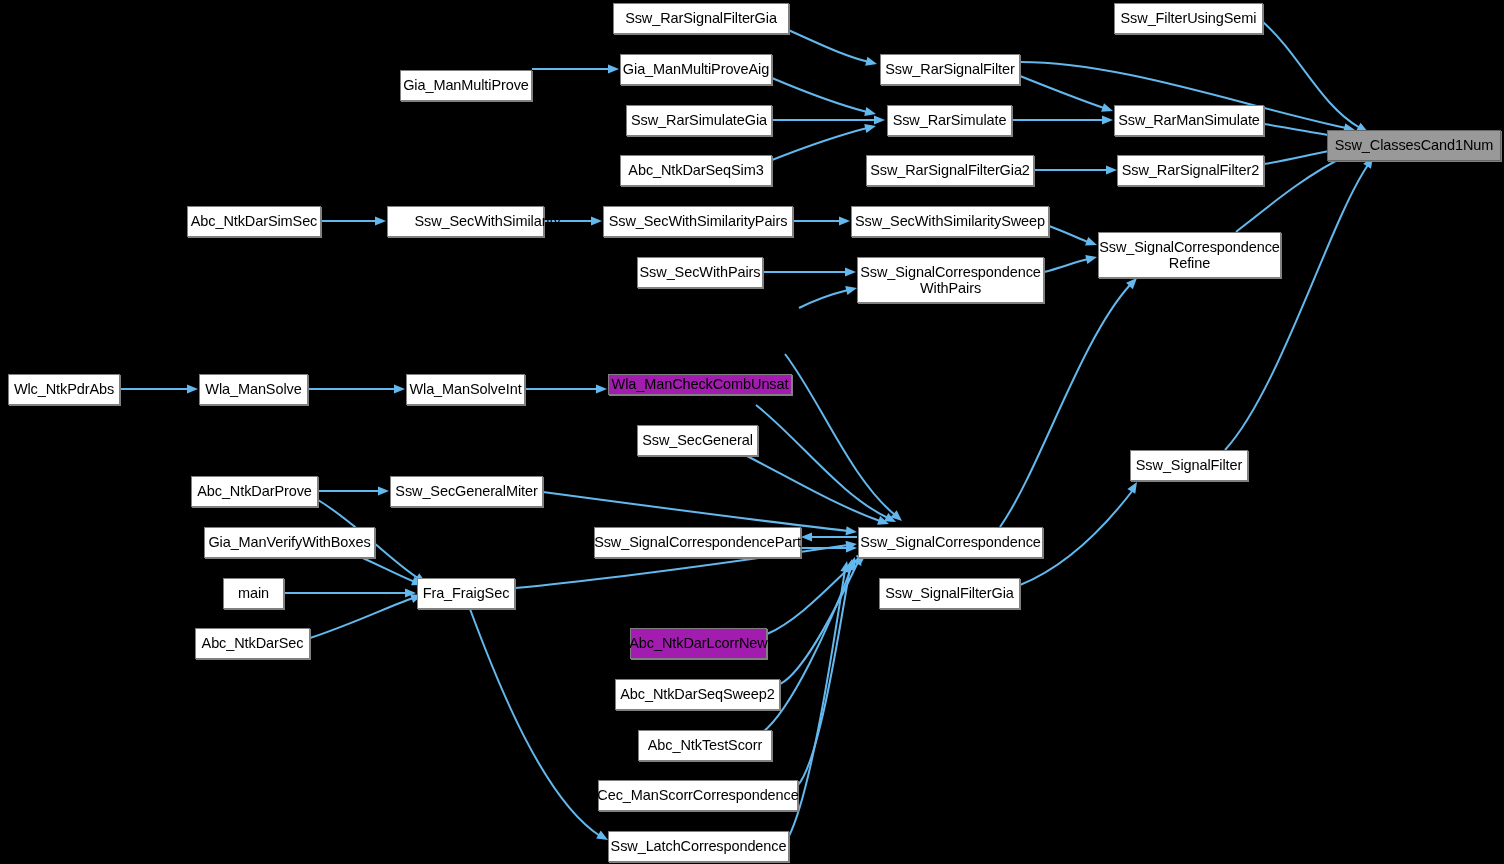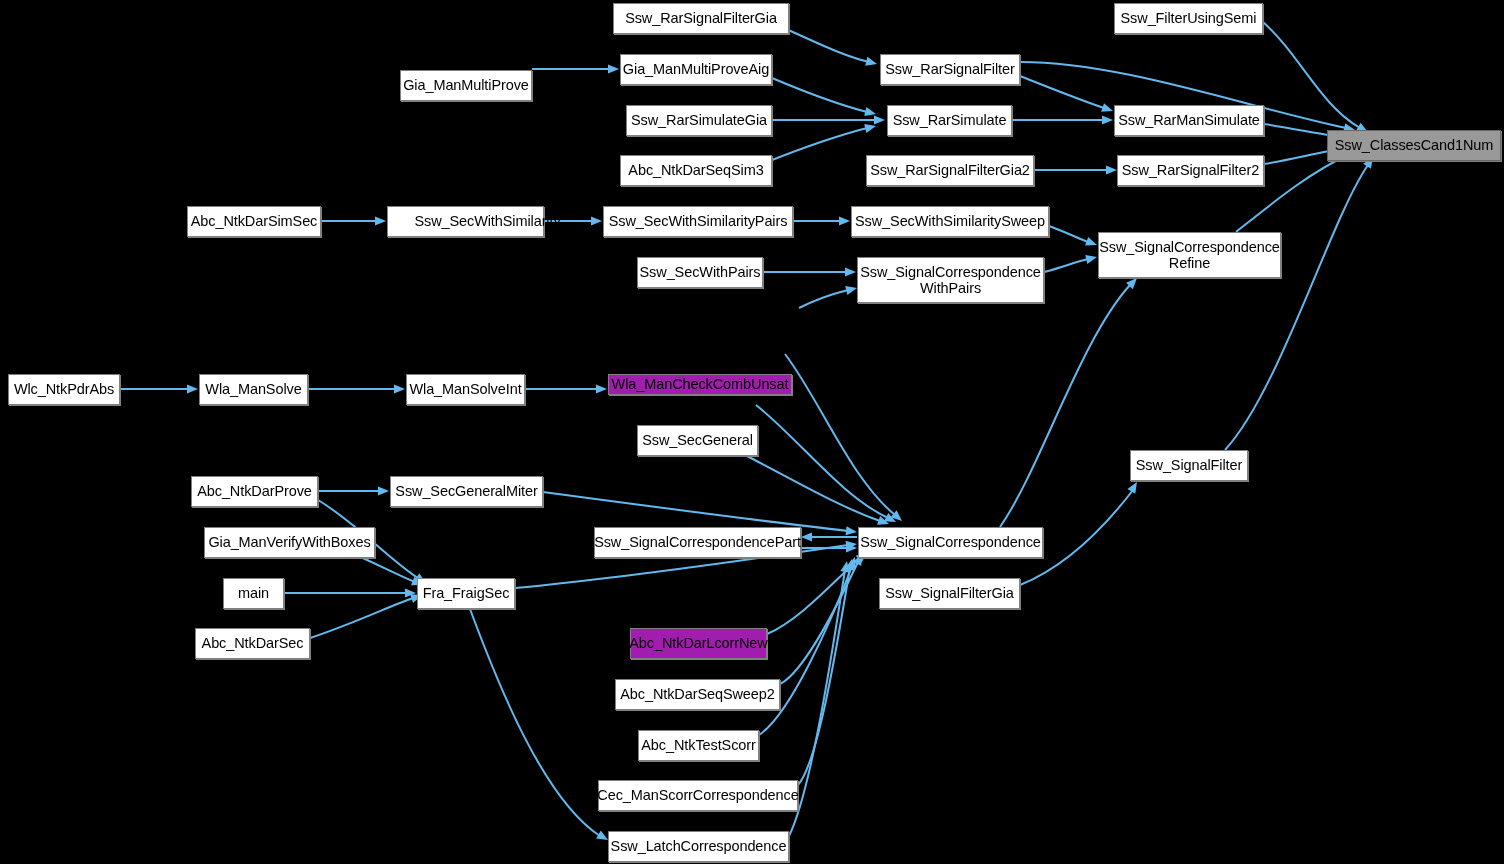--- a/index.html
+++ b/index.html
@@ -244,16 +244,16 @@
     <div class="node" style="left: 390px; top: 476px; width: 153px; height: 31px; background: rgb(255, 255, 255); border-color: rgb(128, 128, 128);">Ssw_SecGeneralMiter</div>
     <div class="node" style="left: 168px; top: 527px; width: 171px; height: 31px; background: rgb(255, 255, 255); border-color: rgb(128, 128, 128); margin-left: 36px;">Gia_ManVerifyWithBoxes</div>
     <div class="node" style="left: 594px; top: 527px; width: 207px; height: 31px; background: rgb(255, 255, 255); border-color: rgb(128, 128, 128);">Ssw_SignalCorrespondencePart</div>
     <div class="node" style="left: 858px; top: 527px; width: 185px; height: 31px; background: rgb(255, 255, 255); border-color: rgb(128, 128, 128);">Ssw_SignalCorrespondence</div>
     <div class="node" style="left: 223px; top: 578px; width: 61px; height: 31px; background: rgb(255, 255, 255); border-color: rgb(128, 128, 128);">main</div>
     <div class="node" style="left: 417px; top: 578px; width: 98px; height: 31px; background: rgb(255, 255, 255); border-color: rgb(128, 128, 128);">Fra_FraigSec</div>
     <div class="node" style="left: 879px; top: 578px; width: 141px; height: 31px; background: rgb(255, 255, 255); border-color: rgb(128, 128, 128);">Ssw_SignalFilterGia</div>
     <div class="node" style="left: 195px; top: 628px; width: 115px; height: 31px; background: rgb(255, 255, 255); border-color: rgb(128, 128, 128);">Abc_NtkDarSec</div>
     <div class="node" style="left: 630px; top: 628px; width: 137px; height: 31px; background: #a21caf; border-color: rgb(128, 128, 128);">Abc_NtkDarLcorrNew</div>
     <div class="node" style="left: 615px; top: 679px; width: 165px; height: 31px; background: rgb(255, 255, 255); border-color: rgb(128, 128, 128);">Abc_NtkDarSeqSweep2</div>
-    <div class="node" style="left: 638px; top: 730px; width: 121px; height: 31px; background: rgb(255, 255, 255); border-color: rgb(128, 128, 128);">Abc_NtkTestScorr</div>
+    <div class="node" style="left: 638px; top: 730px; width: 134px; height: 31px; background: rgb(255, 255, 255); border-color: rgb(128, 128, 128);">Abc_NtkTestScorr</div>
     <div class="node" style="left: 598px; top: 780px; width: 200px; height: 31px; background: rgb(255, 255, 255); border-color: rgb(128, 128, 128);">Cec_ManScorrCorrespondence</div>
     <div class="node" style="left: 608px; top: 831px; width: 181px; height: 31px; background: rgb(255, 255, 255); border-color: rgb(128, 128, 128);">Ssw_LatchCorrespondence</div>
   </div>
 
 </body></html>

